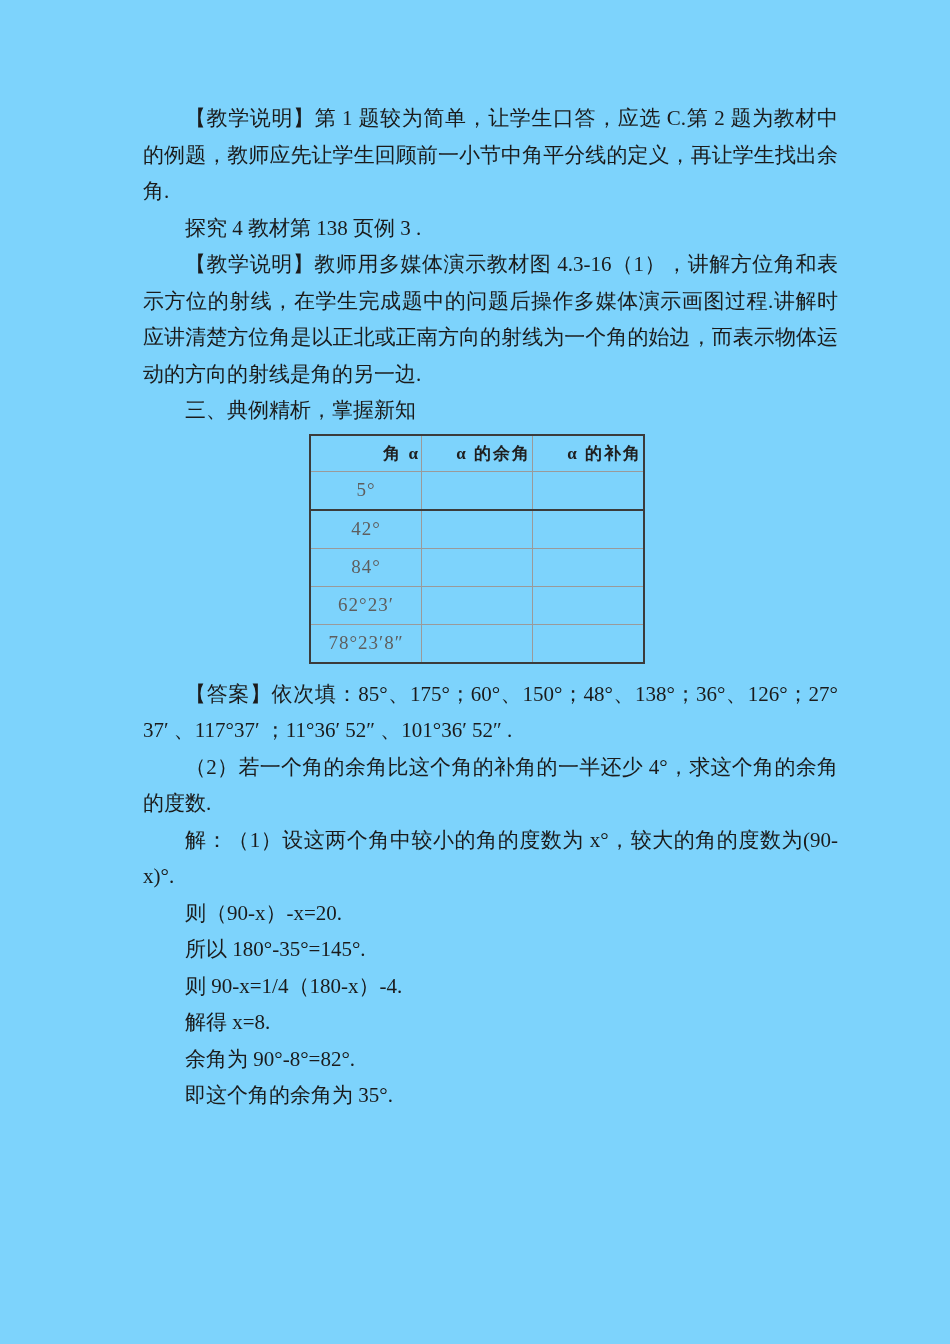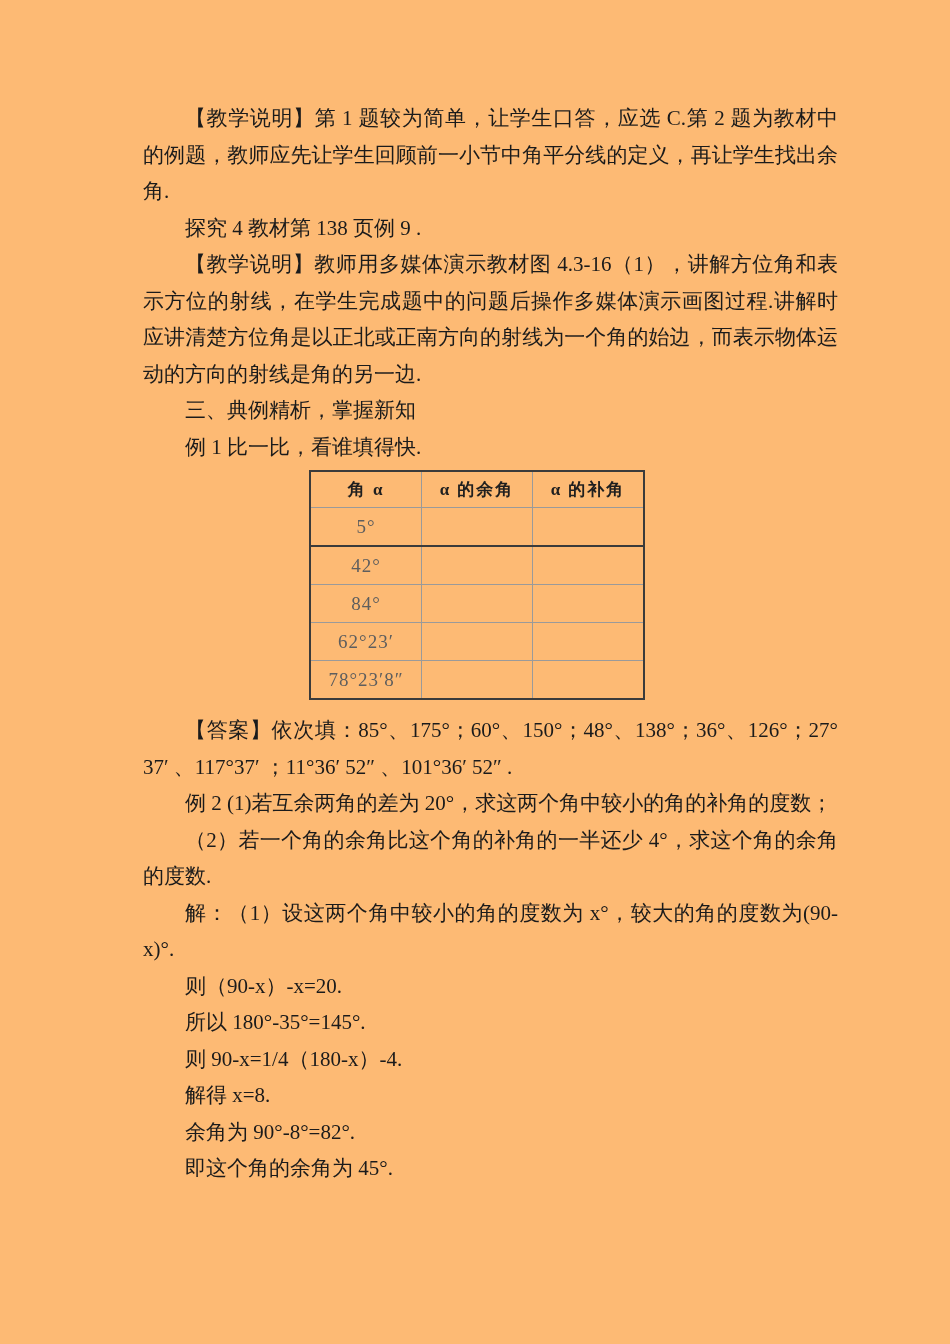--- a/index.html
+++ b/index.html
@@ -1,20 +1,20 @@
 <!DOCTYPE html>
 <html><head>
 <meta charset="utf-8">
 <style>
   html,body{margin:0;padding:0;background:#ffffff;}
   .page{
     position:relative;
     width:950px;
     height:1344px;
-    background:#fdba74;
+    background:#7dd3fc;
     font-family:"Liberation Serif","DejaVu Serif",serif;
     color:#1b1b1b;
     overflow:hidden;
   }
   .content{
     position:absolute;
     left:143px;
     top:100px;
     width:695px;
   }
@@ -33,21 +33,21 @@
     margin:5px 0 12px 166px;
     border:2px solid #3b3b3b;
   }
   .angle-table th{
     width:108px;
     height:33px;
     border:1px solid #9a9a9a;
     font-size:17px;
     font-weight:bold;
     color:#1f1f1f;
-    text-align:center;
+    text-align:right;
     vertical-align:middle;
     letter-spacing:2px;
   }
   .angle-table td{
     width:108px;
     height:35px;
     border:1px solid #9a9a9a;
     font-size:19px;
     color:#5e5e5e;
     text-align:center;
@@ -59,27 +59,26 @@
   }
 </style>
 </head>
 <body>
 
 <div class="page">
   <div class="content">
 
     <p class="para"><span>【教学说明】第 1 题较为简单，让学生口答，应选 C.第 2 题为教材中的例题，教师应先让学生回顾前一小节中角平分线的定义，再让学生找出余角.</span></p>
 
-    <p class="para"><span class="bold">探究 4</span><span> 教材第 138 页</span><span class="bold">例 9</span><span> .</span></p>
+    <p class="para"><span class="bold">探究 4</span><span> 教材第 138 页</span><span class="bold">例 3</span><span> .</span></p>
 
     <p class="para"><span>【教学说明】教师用多媒体演示教材图 4.3-16（1），讲解方位角和表示方位的射线，在学生完成题中的问题后操作多媒体演示画图过程.讲解时应讲清楚方位角是以正北或正南方向的射线为一个角的始边，而表示物体运动的方向的射线是角的另一边.</span></p>
 
     <p class="para"><span class="bold">三、典例精析，掌握新知</span></p>
 
-    <p class="para"><span class="bold">例 1</span><span> 比一比，看谁填得快.</span></p>
 
     <table class="angle-table">
       <thead>
         <tr>
           <th>角 α</th>
           <th>α 的余角</th>
           <th>α 的补角</th>
         </tr>
       </thead>
       <tbody>
@@ -106,35 +105,34 @@
         <tr>
           <td>78°23′8″</td>
           <td></td>
           <td></td>
         </tr>
       </tbody>
     </table>
 
     <p class="para"><span>【答案】依次填：85°、175°；60°、150°；48°、138°；36°、126°；27°37′ 、117°37′ ；11°36′ 52″ 、101°36′ 52″ .</span></p>
 
-    <p class="para"><span class="bold">例 2</span><span> (1)若互余两角的差为 20°，求这两个角中较小的角的补角的度数；</span></p>
 
     <p class="para"><span>（2）若一个角的余角比这个角的补角的一半还少 4°，求这个角的余角的度数.</span></p>
 
     <p class="para"><span>解：（1）设这两个角中较小的角的度数为 x°，较大的角的度数为(90-x)°.</span></p>
 
     <p class="para"><span>则（90-x）-x=20.</span></p>
 
 
     <p class="para"><span>所以 180°-35°=145°.</span></p>
 
 
 
     <p class="para"><span>则 90-x=1/4（180-x）-4.</span></p>
 
     <p class="para"><span>解得 x=8.</span></p>
 
     <p class="para"><span>余角为 90°-8°=82°.</span></p>
 
-    <p class="para"><span>即这个角的余角为 45°.</span></p>
+    <p class="para"><span>即这个角的余角为 35°.</span></p>
 
   </div>
 </div>
 
 </body></html>

